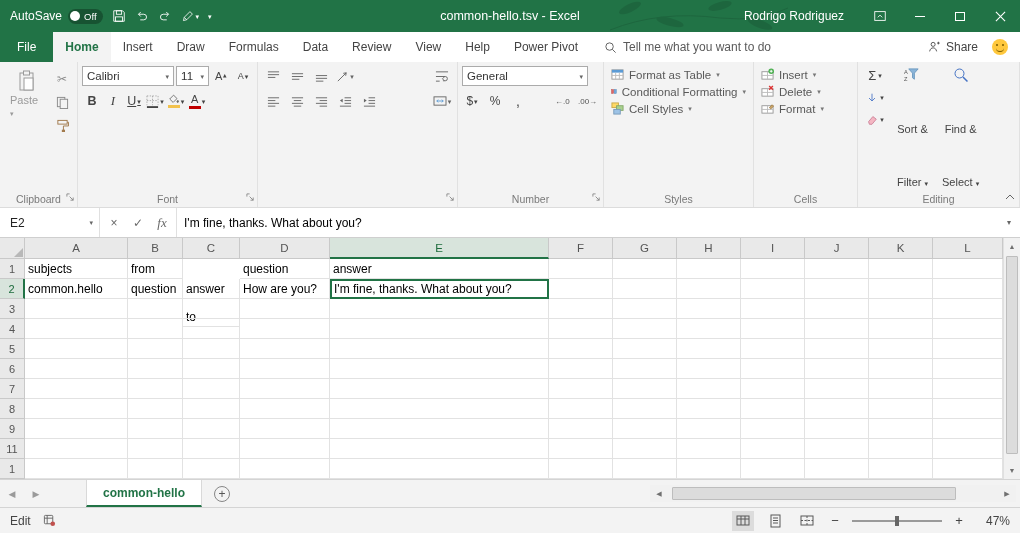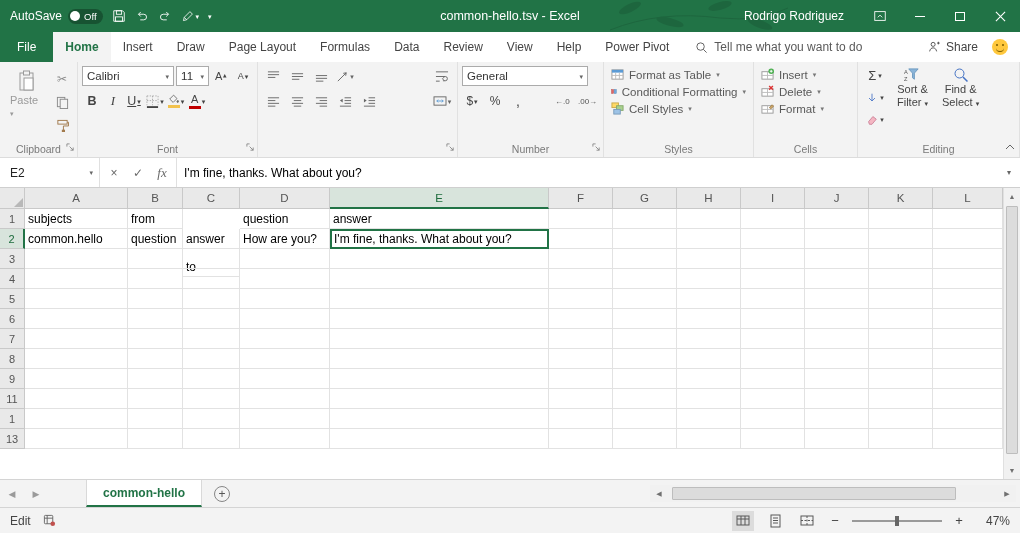--- a/index.html
+++ b/index.html
@@ -67,21 +67,21 @@
   .al-row { display:flex; align-items:center; gap:2px; }
   .al-row + .al-row { margin-top:5px; }
   .abtn { width:22px; height:20px; display:flex; align-items:center; justify-content:center; cursor:pointer; gap:1px; color:#666; }
   .spacer { flex:1; }
   .num-row2 { display:flex; align-items:center; gap:3px; margin-top:5px; color:#444; }
   .style-row { display:flex; align-items:center; gap:5px; font-size:11.5px; color:#595959; padding:2px 3px; cursor:pointer; white-space:nowrap; }
   .style-row .chev7 { color:#777; }
   .ed-cols { display:flex; align-items:flex-start; gap:4px; }
   .ed-col1 { display:flex; flex-direction:column; gap:3px; }
   .ed-small { width:26px; height:19px; display:flex; align-items:center; justify-content:center; gap:2px; cursor:pointer; color:#444; }
-  .ed-big { display:flex; flex-direction:column; align-items:center; font-size:11px; color:#444; padding:1px 5px; line-height:1.2; cursor:pointer; text-align:center; }
+  .ed-big { display:flex; flex-direction:column; align-items:center; font-size:11px; color:#444; padding:1px 5px; line-height:1.2; cursor:pointer; text-align:center;gap:40px; }
   .ribbon-collapse { position:absolute; right:5px; bottom:3px; cursor:pointer; color:#666; }
 
   
   .fbar { flex:0 0 30px; background:#fff; display:flex; align-items:stretch; border-bottom:1px solid #cfcfcf; }
   .namebox { width:100px; display:flex; align-items:center; padding:0 6px 0 10px; border-right:1px solid #e0e0e0; font-size:12px; color:#222; cursor:pointer; }
   .namebox .chev7 { margin-left:auto; color:#666; }
   .fx-btns { display:flex; align-items:center; border-right:1px solid #e0e0e0; padding:0 2px; }
   .fx-btn { width:24px; text-align:center; color:#696969; font-size:12px; cursor:pointer; }
   .fx { font-style:italic; font-family:"Liberation Serif",serif; font-size:13px; }
   .finput { flex:1; display:flex; align-items:center; padding:0 7px; font-size:12px; color:#000; white-space:nowrap; overflow:hidden; cursor:text; }
@@ -203,21 +203,20 @@
           </svg>
       </span>
     </div>
   </div>
 
   <div class="menubar">
     <div class="mtab file">File</div>
     <div class="mtab active">Home</div>
     <div class="mtab">Insert</div>
     <div class="mtab">Draw</div>
-    <div class="mtab">Page Layout</div>
     <div class="mtab">Formulas</div>
     <div class="mtab">Data</div>
     <div class="mtab">Review</div>
     <div class="mtab">View</div>
     <div class="mtab">Help</div>
     <div class="mtab">Power Pivot</div>
     <div class="tellme">
       <svg width="13" height="13" viewBox="0 0 14 14" fill="none" stroke="#5a5a5a">
           <circle cx="6" cy="6" r="4"></circle>
           <path d="M9 9l3.5 3.5"></path>

